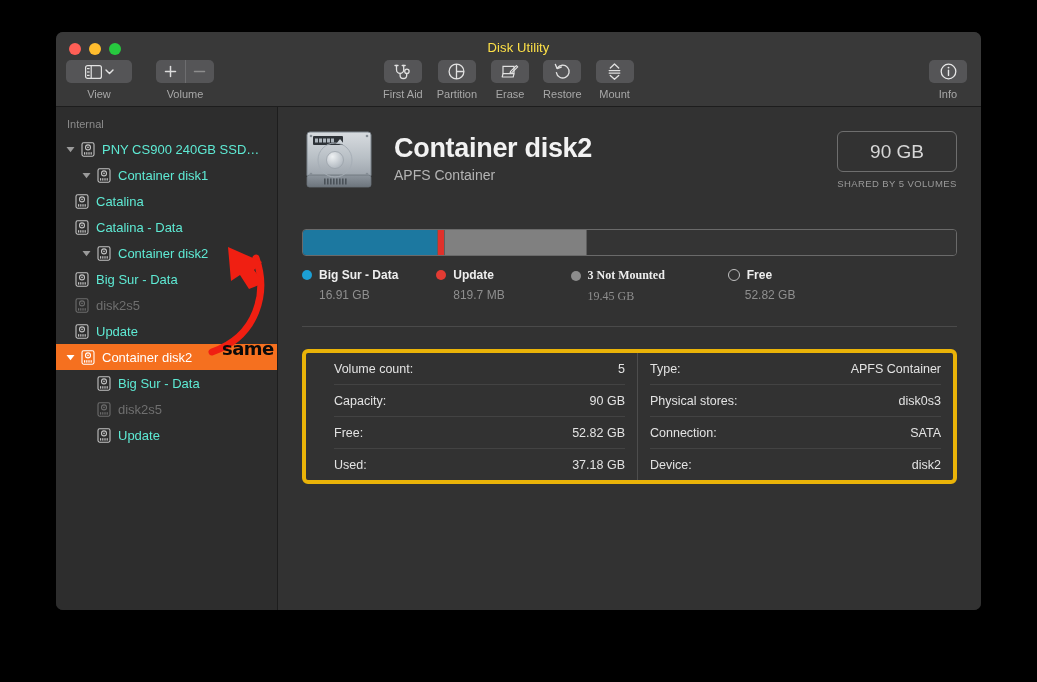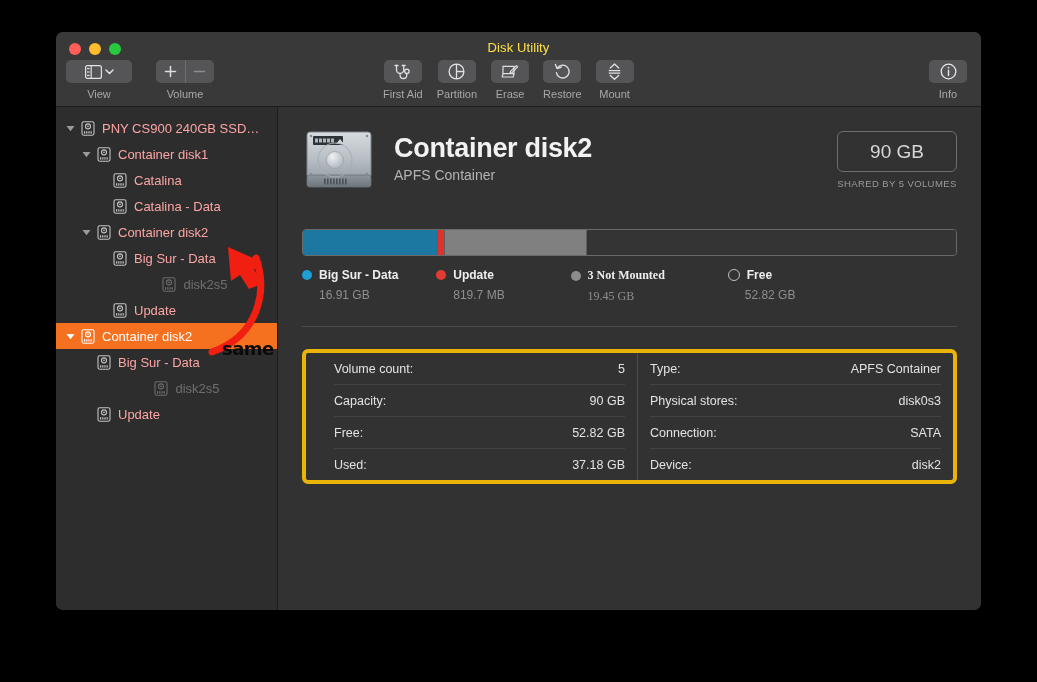--- a/index.html
+++ b/index.html
@@ -146,49 +146,49 @@
   #sidebar-header {
     font-size: 11px;
     color: #8b8b8b;
     padding: 3px 0 6px 11px;
   }
   .row {
     display: flex;
     align-items: center;
     height: 26px;
     font-size: 13px;
-    color: #fca5a5;
+    color: #5eead4;
     position: relative;
     white-space: nowrap;
   }
   .row.selected {
     background: #f5701f;
     color: #ffffff;
   }
-  .row.dim { color: #6f6f6f; justify-content: center; }
+  .row.dim { color: #6f6f6f; }
   .twisty {
     width: 16px;
     flex: none;
     display: flex;
     align-items: center;
     justify-content: center;
     color: #9a9a9a;
   }
   .row.selected .twisty { color: #ffffff; }
   .row-icon {
     width: 19px;
     flex: none;
     display: flex;
     align-items: center;
     justify-content: center;
     margin-right: 5px;
   }
   .indent-0 { padding-left: 6px; }
   .indent-1 { padding-left: 22px; }
-  .indent-2 { padding-left: 38px; }
+  .indent-2 { }
 
   
   #main {
     flex: 1;
     background: #323232;
     position: relative;
     padding: 0 24px;
   }
 
   #hero {
@@ -458,20 +458,21 @@
         </span>
       </div>
       <div class="tb-label">Info</div>
     </div>
 
   </div>
 
   <div id="body">
 
     <div id="sidebar">
+      <div id="sidebar-header">Internal</div>
       <div id="sidebar-list">
           <div class="row indent-0">
             <span class="twisty">
               <svg width="9" height="7" viewBox="0 0 9 7">
                 <polygon points="0.5,1 8.5,1 4.5,6.2" fill="currentColor"></polygon>
               </svg>
             </span>
             <span class="row-icon">
               <svg width="14" height="15" viewBox="0 0 14 15">
                 <rect x="1" y="0.8" width="12" height="13.4" rx="1.6" fill="none" stroke="#c2c2c2" stroke-width="1.1"></rect>

